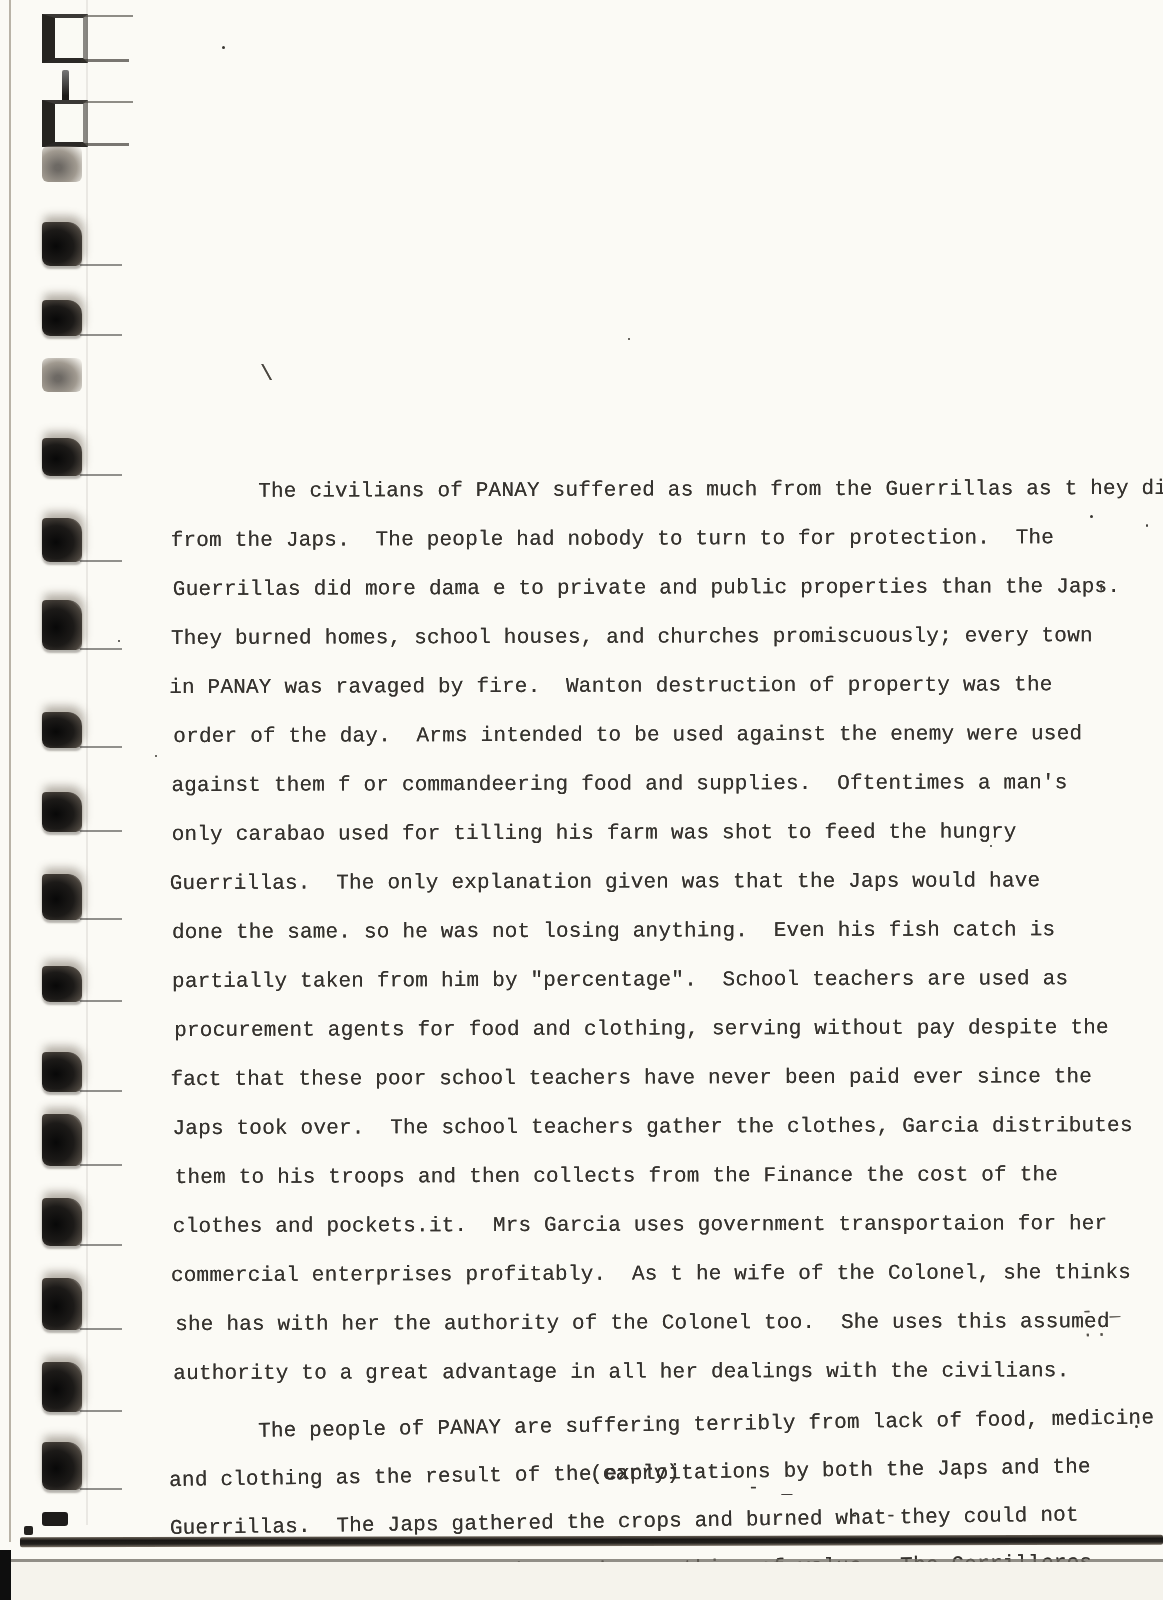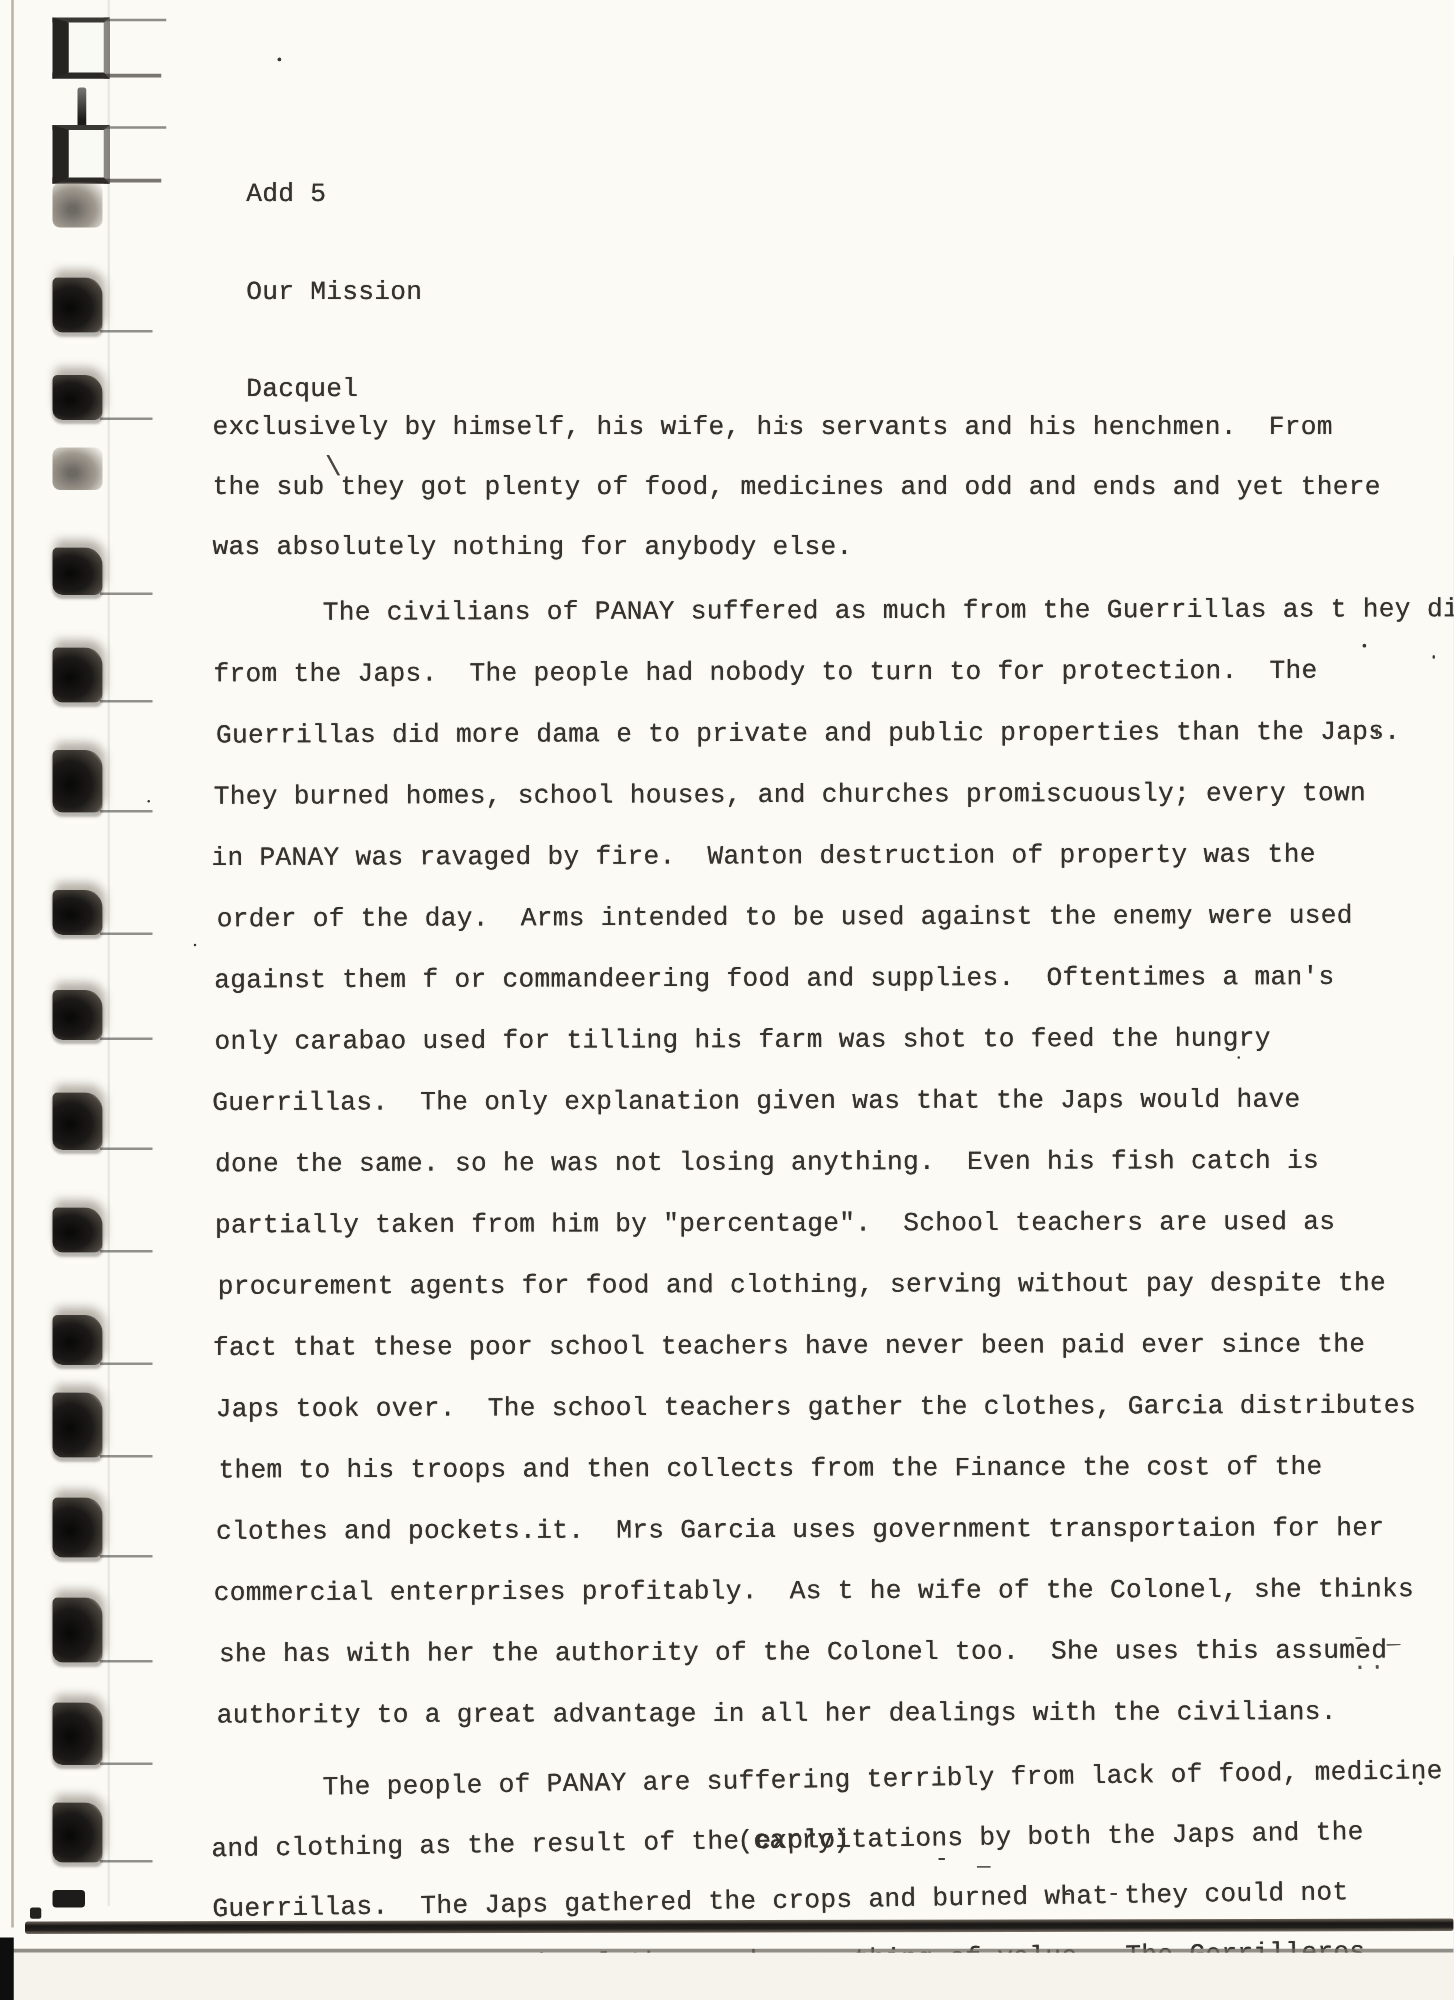--- a/index.html
+++ b/index.html
@@ -89,29 +89,21 @@
   <div class="bmark solid" style="top:874px;height:46px;"></div>
   <div class="bmark solid" style="top:966px;height:36px;"></div>
   <div class="bmark solid" style="top:1052px;height:40px;"></div>
   <div class="bmark solid" style="top:1114px;height:52px;"></div>
   <div class="bmark solid" style="top:1198px;height:48px;"></div>
   <div class="bmark solid" style="top:1278px;height:52px;"></div>
   <div class="bmark solid" style="top:1362px;height:50px;"></div>
   <div class="bmark solid" style="top:1442px;height:48px;"></div>
   <div class="bmark small" style="top:1512px;height:14px;width:26px;"></div>
 
-  <div class="tw header">
-    <div class="tline">Add 5</div>
-    <div class="tline">Our Mission</div>
-    <div class="tline">Dacquel</div>
-  </div>
 
-  <div class="tw para1">
-    
-  <div class="tline">exclusively by himself, his wife, his servants and his henchmen.  From</div><div class="tline">the sub they got plenty of food, medicines and odd and ends and yet there</div><div class="tline">was absolutely nothing for anybody else.</div></div>
 
   <div class="tw para2">
     
   <div class="tline">       The civilians of PANAY suffered as much from the Guerrillas as t hey did</div><div class="tline">from the Japs.  The people had nobody to turn to for protection.  The</div><div class="tline">Guerrillas did more dama e to private and public properties than the Japs.</div><div class="tline">They burned homes, school houses, and churches promiscuously; every town</div><div class="tline">in PANAY was ravaged by fire.  Wanton destruction of property was the</div><div class="tline">order of the day.  Arms intended to be used against the enemy were used</div><div class="tline">against them f or commandeering food and supplies.  Oftentimes a man's</div><div class="tline">only carabao used for tilling his farm was shot to feed the hungry</div><div class="tline">Guerrillas.  The only explanation given was that the Japs would have</div><div class="tline">done the same. so he was not losing anything.  Even his fish catch is</div><div class="tline">partially taken from him by "percentage".  School teachers are used as</div><div class="tline">procurement agents for food and clothing, serving without pay despite the</div><div class="tline">fact that these poor school teachers have never been paid ever since the</div><div class="tline">Japs took over.  The school teachers gather the clothes, Garcia distributes</div><div class="tline">them to his troops and then collects from the Finance the cost of the</div><div class="tline">clothes and pockets.it.  Mrs Garcia uses government transportaion for her</div><div class="tline">commercial enterprises profitably.  As t he wife of the Colonel, she thinks</div><div class="tline">she has with her the authority of the Colonel too.  She uses this assumed</div><div class="tline">authority to a great advantage in all her dealings with the civilians.</div></div>
 
   <div class="tw para3">
     
   <div class="tline">       The people of PANAY are suffering terribly from lack of food, medicine</div><div class="tline">and clothing as the result of the exploitations by both the Japs and the</div><div class="tline">Guerrillas.  The Japs gathered the crops and burned what they could not</div><div class="tline">carry; they took their clothes and everything of value.  The Gerrilleros,</div></div>
 
   <div class="tw more-note">(carry)</div>

